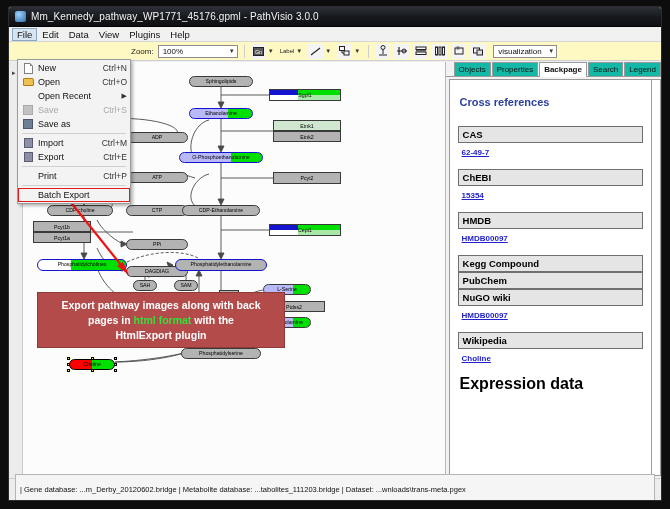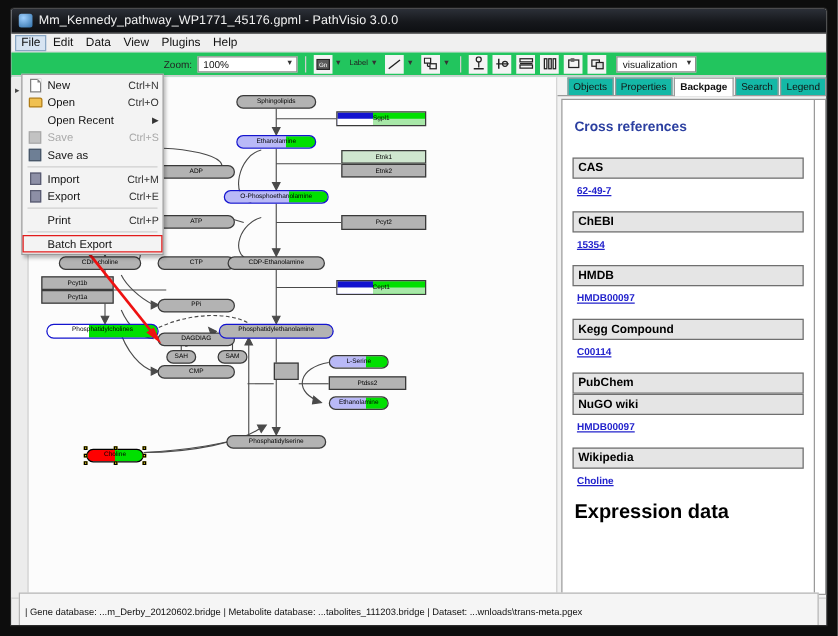--- a/index.html
+++ b/index.html
@@ -44,21 +44,21 @@
     height:15px; background:#f0f0f0;
     border-bottom:1px solid #d7d7d7;
     display:flex; align-items:center; padding-left:3px;
     font-size:9.5px; color:#111;
   }
   .menubar .mi{ padding:1px 5px; }
   .menubar .mi.active{ background:#d7e4f2; border:1px solid #8aa7c4; padding:0 4px;}
 
   
   .toolbar{
-    height:19px; background:#22c55e;
+    height:19px; background:#fef9c3;
     border-bottom:1px solid #cfcfcf;
     display:flex; align-items:center; gap:4px;
     padding-left:4px; font-size:8px; color:#222;
   }
   .tbtn{
     width:15px;height:15px;background:#f4f4f4;border:1px solid transparent;
     display:flex;align-items:center;justify-content:center;
   }
   .tsep{ width:1px;height:13px;background:#cfcfcf;margin:0 2px; }
   .zoom-label{ font-size:8px; margin-left:2px; }
@@ -473,20 +473,27 @@
               </div>
               <div class="gene" style="left: 196px; top: 228px; width: 20px; height: 14px; background: rgb(179, 179, 179);">
                 <span style="position: relative; z-index: 2;"></span>
               </div>
             </div>
 
         <svg class="annot-arrow" width="200" height="180" style="left:30px;top:120px">
           <line x1="8" y1="8" x2="72" y2="88" stroke="#ee1111" stroke-width="2.2"></line>
           <polygon points="76,93 64,84 70,80" fill="#ee1111"></polygon>
         </svg>
+        <div class="annot">
+          <div>
+            <span>Export pathway images along with back</span><br>
+            <span>pages in </span><span class="hl">html format</span><span> with the</span><br>
+            <span>HtmlExport plugin</span>
+          </div>
+        </div>
       </div>
     </div>
 
     <div class="right-pane">
       <div class="tabstrip">
         <div class="tab">Objects</div>
         <div class="tab">Properties</div>
         <div class="tab sel">Backpage</div>
         <div class="tab">Search</div>
         <div class="tab">Legend</div>
@@ -496,21 +503,20 @@
         <div class="bp-inner">
           <div class="bp-h1">Cross references</div>
           <div id="xrefs">
                 <div class="xref-head">CAS</div>
                 <div class="xref-val"><a href="#">62-49-7</a></div>
                 <div class="xref-head">ChEBI</div>
                 <div class="xref-val"><a href="#">15354</a></div>
                 <div class="xref-head">HMDB</div>
                 <div class="xref-val"><a href="#">HMDB00097</a></div>
                 <div class="xref-head">Kegg Compound</div>
-                <div class="xref-val"><a href="#">C00114</a></div>
                 <div class="xref-head">PubChem</div>
                 <div class="xref-head">NuGO wiki</div>
                 <div class="xref-val"><a href="#">HMDB00097</a></div>
                 <div class="xref-head">Wikipedia</div>
                 <div class="xref-val"><a href="#">Choline</a></div>
               </div>
           <div class="bp-h2">Expression data</div>
         </div>
       </div>
       <div class="vsb"></div>

